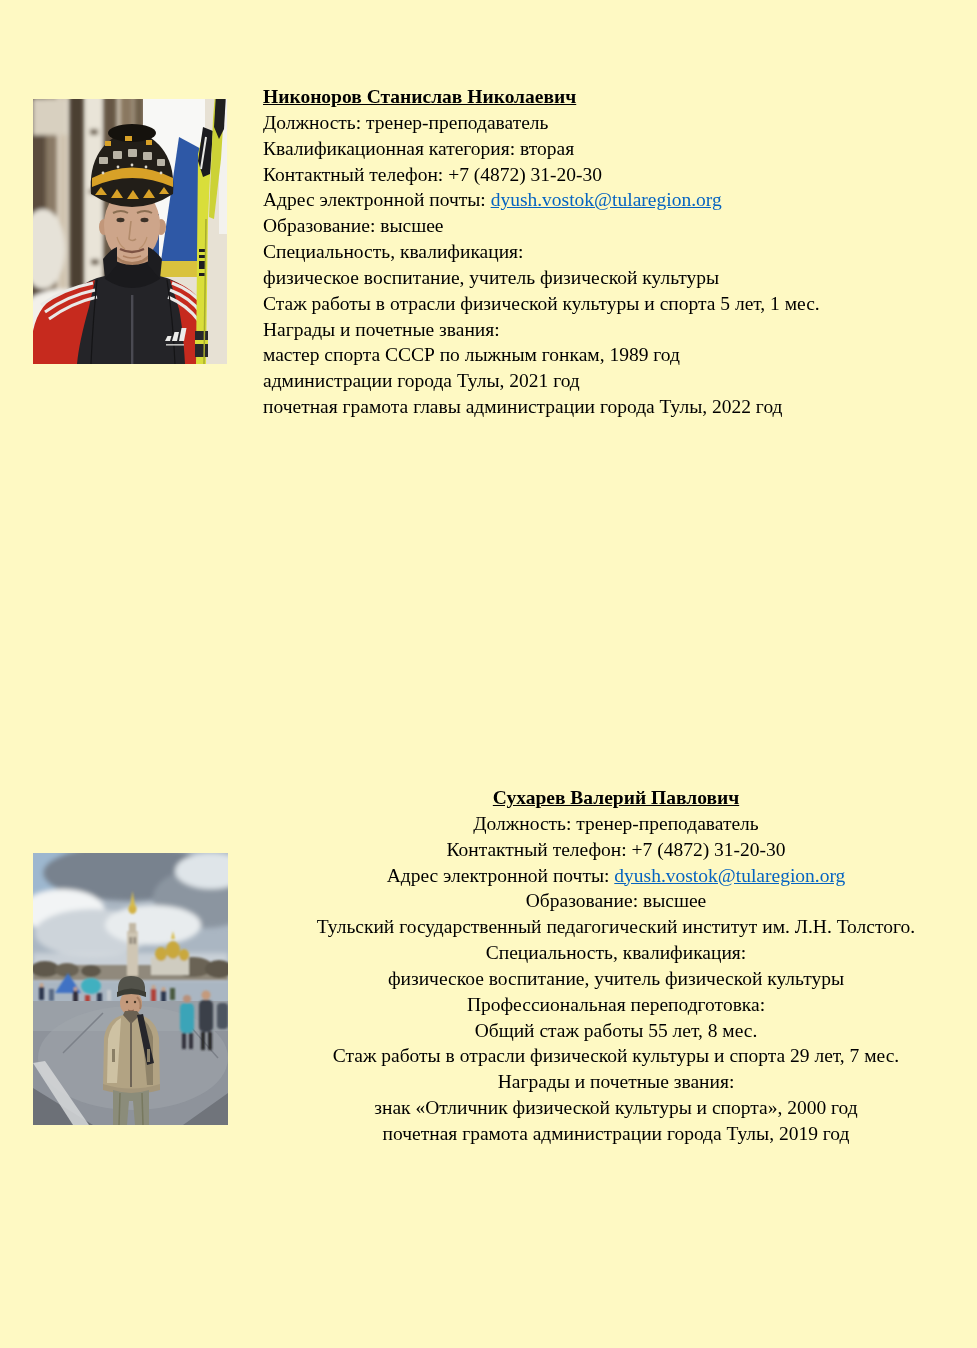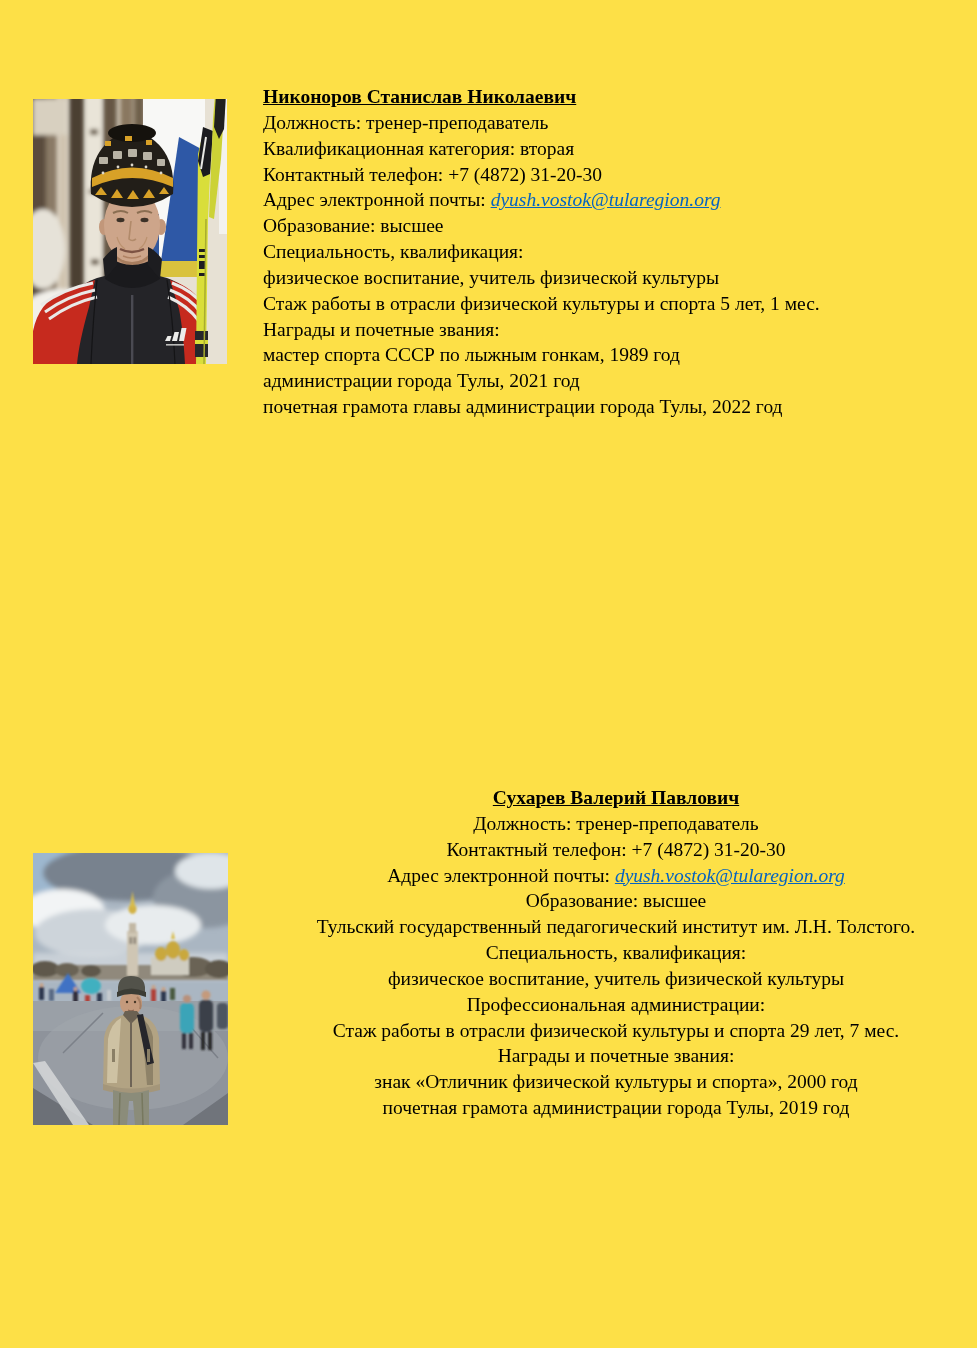--- a/index.html
+++ b/index.html
@@ -1,24 +1,24 @@
 <!DOCTYPE html>
 <html><head>
 <meta charset="utf-8">
 <style>
   html,body{margin:0;padding:0;background:#ffffff;}
-  .page{position:relative;width:977px;height:1348px;background:#fde047;overflow:hidden;
+  .page{position:relative;width:977px;height:1348px;background:#fef9c3;overflow:hidden;
         font-family:"Liberation Serif","DejaVu Serif",serif;color:#000;}
   .photo{position:absolute;overflow:hidden;}
   .photo svg{display:block;width:100%;height:100%;}
   .info{position:absolute;left:263px;width:706px;font-size:19.5px;line-height:25.84px;}
   .info p{margin:0;white-space:nowrap;}
   .name{font-weight:700;text-decoration:underline;}
   .lbl{font-weight:400;}
-  a.email{text-decoration:underline;font-style:italic;}
+  a.email{text-decoration:underline;}
 </style>
 </head>
 <body>
 
 <div class="page">
 
   <section>
     <div class="photo" style="left:33px;top:99px;width:194px;height:265px;">
       <svg viewBox="0 0 194 265" preserveAspectRatio="none">
         <defs>
@@ -275,21 +275,22 @@
 
     <div class="info" style="top:785px;text-align:center;">
       <p><span class="name">Сухарев Валерий Павлович</span></p>
       <p class="line"><b class="lbl">Должность:</b><span> тренер-преподаватель</span></p>
       <p class="line"><b class="lbl">Контактный телефон</b><span>: +7 (4872) 31-20-30</span></p>
       <p class="line"><b class="lbl">Адрес электронной почты:</b> <a class="email" href="#" style="color: rgb(5, 99, 193);">dyush.vostok@tularegion.org</a></p>
       <p class="line"><b class="lbl">Образование:</b><span> высшее</span></p>
       <p class="line"><span>Тульский государственный педагогический институт им. Л.Н. Толстого.</span></p>
       <p class="line"><b class="lbl">Специальность, квалификация:</b></p>
       <p class="line"><span>физическое воспитание, учитель физической культуры</span></p>
-      <p class="line"><b class="lbl">Профессиональная администрации:</b></p>
+      <p class="line"><b class="lbl">Профессиональная переподготовка:</b></p>
+      <p class="line"><b class="lbl">Общий стаж работы</b><span> 55 лет, 8 мес.</span></p>
       <p class="line"><b class="lbl">Стаж работы в отрасли физической культуры и спорта</b><span> 29 лет, 7 мес.</span></p>
       <p class="line"><b class="lbl">Награды и почетные звания:</b></p>
       <p class="line"><span>знак «Отличник физической культуры и спорта», 2000 год</span></p>
       <p class="line"><span>почетная грамота администрации города Тулы, 2019 год</span></p>
     </div>
   </section>
 
 </div>
 
 </body></html>

